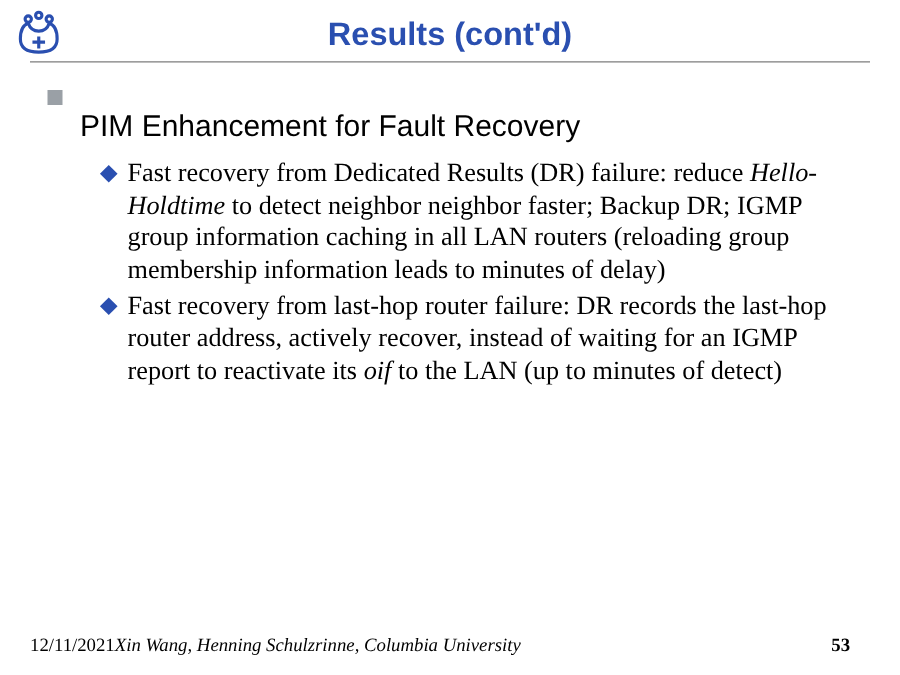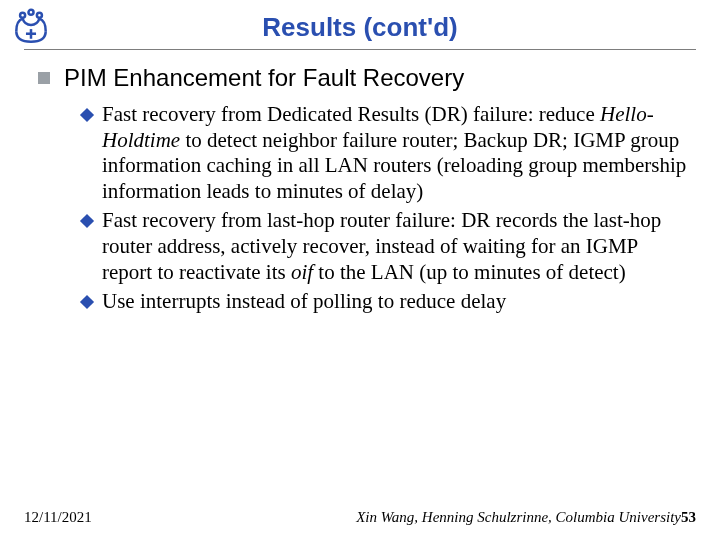--- a/index.html
+++ b/index.html
@@ -4,29 +4,29 @@
 <style>
   * { margin: 0; padding: 0; box-sizing: border-box; }
   html, body { width: 720px; height: 540px; font-family: "Times New Roman", Times, serif; background: #fff; color: #000; }
   .slide { position: relative; width: 720px; height: 540px; padding: 10px 24px 18px 24px; }
   .logo { position: absolute; top: 6px; left: 10px; color: #2a4fb0; }
   .title { text-align: center; font-family: Arial, Helvetica, sans-serif; font-weight: bold; color: #2a4fb0; font-size: 26px; margin-top: 2px; margin-bottom: 6px; }
   .rule { border: none; border-top: 1px solid #7d7d7d; margin: 0 0 14px 0; }
   .body { padding: 0 6px 0 14px; }
   .level1 { display: flex; align-items: flex-start; margin-bottom: 10px; }
   .sqbullet { width: 12px; height: 12px; background: #9aa0a6; margin-top: 8px; margin-right: 14px; flex-shrink: 0; }
-  .l1text { font-family: Arial, Helvetica, sans-serif; font-size: 24px; color: #000; }
+  .l1text { font-family: Arial, Helvetica, sans-serif; font-size: 24px; color: #000; margin-top: 24px; }
   .level2-wrap { padding-left: 44px; }
   .level2 { display: flex; align-items: flex-start; margin-bottom: 4px; }
   .diamond { width: 10px; height: 10px; background: #2a4fb0; transform: rotate(45deg); margin-top: 8px; margin-right: 10px; flex-shrink: 0; }
   .l2text { font-size: 21px; line-height: 1.22; color: #000; }
   .italic { font-style: italic; }
-  .footer { position: absolute; left: 0; right: 0; bottom: 14px; display: flex; align-items: flex-end; justify-content: space-between; padding: 0 24px; font-size: 15px; }
+  .footer { position: absolute; left: 0; right: 16px; bottom: 14px; display: flex; align-items: flex-end; justify-content: space-between; padding: 0 24px; font-size: 15px; }
   .footer .date { font-family: "Times New Roman", serif; }
-  .footer .center { flex: 1; text-align: right; font-style: italic; font-family: "Times New Roman", serif; margin-top: 12px; }
+  .footer .center { flex: 1; text-align: left; font-style: italic; font-family: "Times New Roman", serif; margin-top: 12px; }
   .footer .page { font-family: "Times New Roman", serif; font-weight: bold; }
 </style>
 </head>
 <body>
 
 <div class="slide">
 
   <div class="logo">
     <svg width="42" height="42" viewBox="0 0 100 100" fill="none" stroke="#2a4fb0" stroke-width="6">
       <path d="M15 60 Q15 85 50 85 Q85 85 85 60"></path>
@@ -47,35 +47,31 @@
     <div class="level1">
       <div class="sqbullet"></div>
       <div class="l1text">PIM Enhancement for Fault Recovery</div>
     </div>
 
     <div class="level2-wrap">
 
       <div class="level2">
         <div class="diamond"></div>
         <div class="l2text">
-          <span>Fast recovery from Dedicated Results (DR) failure: reduce </span><span class="italic">Hello-Holdtime</span><span> to detect neighbor failure router; Backup DR; IGMP group information caching in all LAN routers (reloading group membership information leads to minutes of delay)</span>
+          <span>Fast recovery from Dedicated Results (DR) failure: reduce </span><span class="italic">Hello-Holdtime</span><span> to detect neighbor neighbor faster; Backup DR; IGMP group information caching in all LAN routers (reloading group membership information leads to minutes of delay)</span>
         </div>
       </div>
 
       <div class="level2">
         <div class="diamond"></div>
         <div class="l2text">
           <span>Fast recovery from last-hop router failure: DR records the last-hop router address, actively recover, instead of waiting for an IGMP report to reactivate its </span><span class="italic">oif</span><span> to the LAN (up to minutes of detect)</span>
         </div>
       </div>
 
-      <div class="level2">
-        <div class="diamond"></div>
-        <div class="l2text">Use interrupts instead of polling to reduce delay</div>
-      </div>
 
     </div>
   </div>
 
   <div class="footer">
     <div class="date">12/11/2021</div>
     <div class="center">Xin Wang, Henning Schulzrinne, Columbia University</div>
     <div class="page">53</div>
   </div>
 

